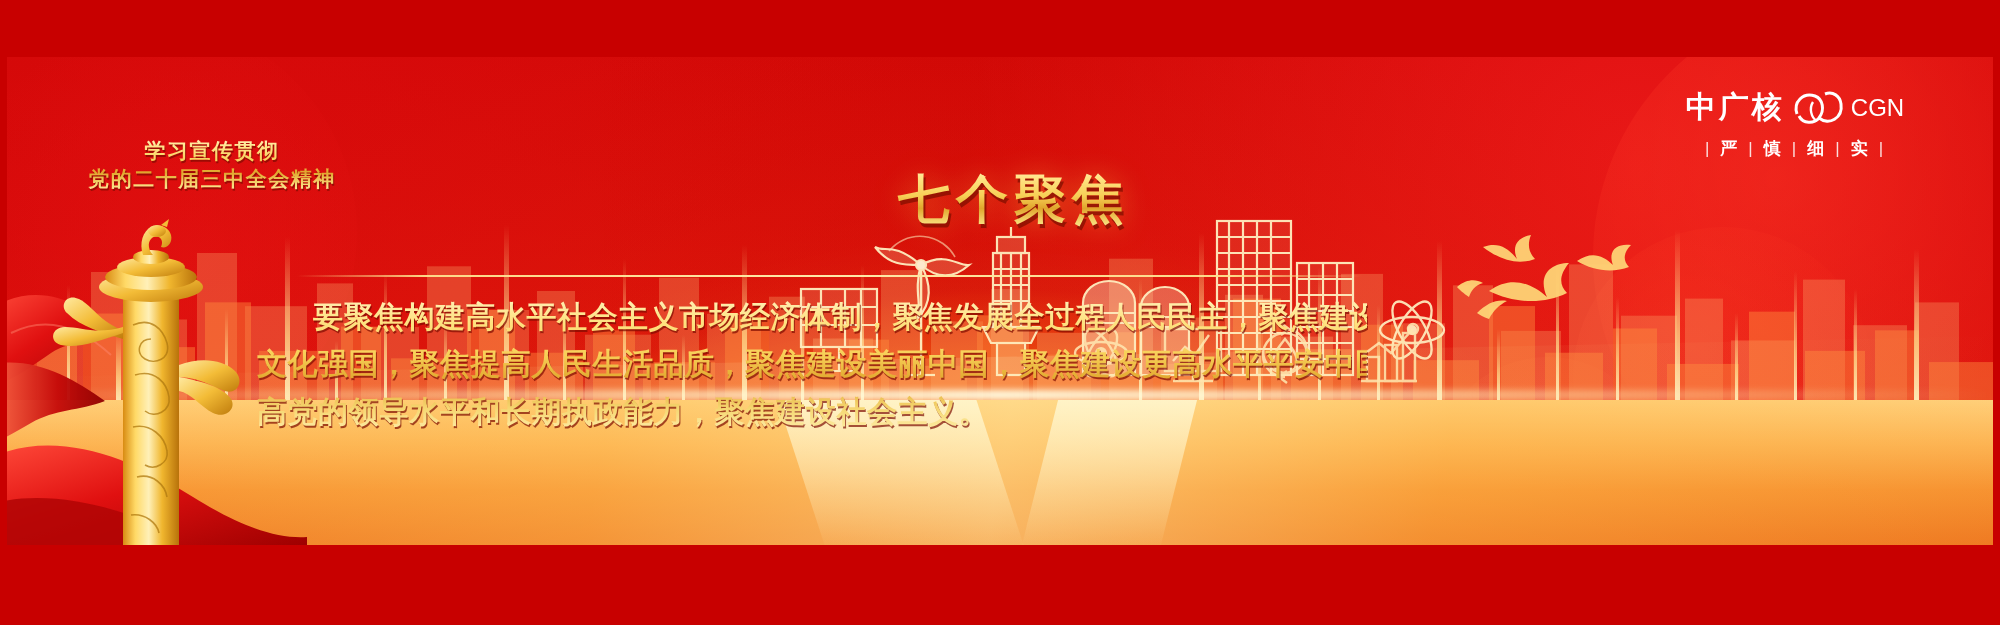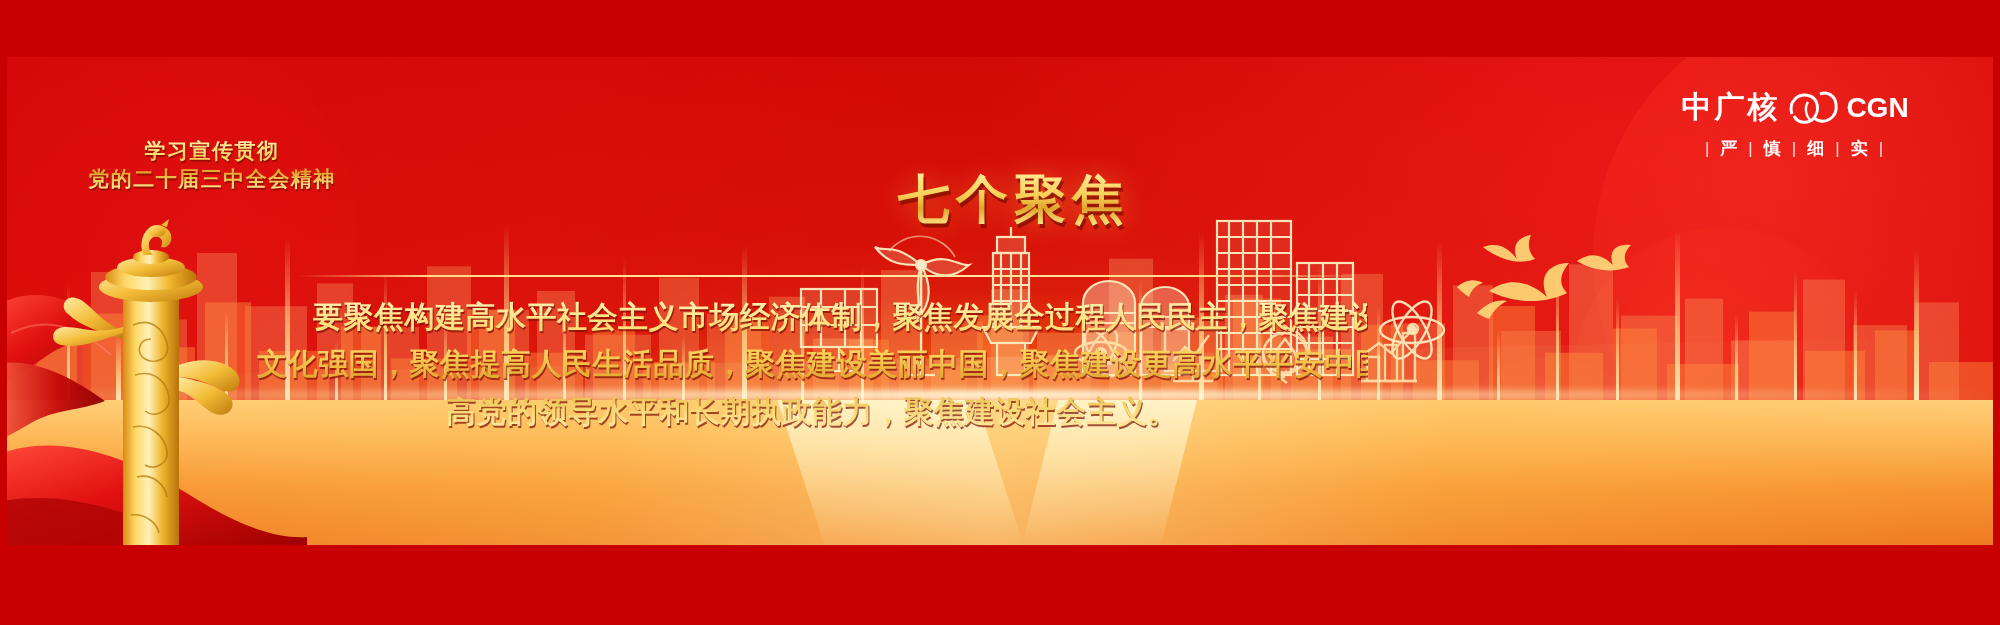--- a/index.html
+++ b/index.html
@@ -107,33 +107,33 @@
     position:absolute; left:290px; width:1065px; top:218px; height:2px;
     background:linear-gradient(90deg, rgba(255,210,110,0) 0%, rgba(255,225,140,0.95) 12%, #ffe9a8 50%, rgba(255,225,140,0.95) 88%, rgba(255,210,110,0) 100%);
   }
 
   #body-text {
     position:absolute; left:250px; width:1110px; top:236px;
     font-size:30px; font-weight:bold; line-height:1.58;
     letter-spacing:0.5px;
     filter:drop-shadow(1px 2px 0 rgba(125,12,0,0.7));
   }
-  #body-text .ln { display:block; white-space:nowrap;text-align:center; }
+  #body-text .ln { display:block; white-space:nowrap; }
   #body-text .ln.l1 { text-indent:56px; }
 
   
   #logo { position:absolute; right:48px; top:22px; width:300px; text-align:center; }
   #logo-main {
     display:flex; align-items:center; justify-content:center; gap:4px;
     color:#fff; font-size:30px; font-weight:bold; letter-spacing:2px;
     white-space:nowrap;
     margin-top:8px;
   }
   #logo-cn { letter-spacing:3px; }
-  #logo-en { font-size:28px; letter-spacing:0px; font-weight:bold; }
+  #logo-en { font-size:24px; letter-spacing:0px; font-weight:normal; }
   #logo-tag {
     margin-top:9px; color:#fff; font-size:17px; letter-spacing:2px;
     display:flex; align-items:center; justify-content:center; gap:9px;
   }
   #logo-tag .sep { opacity:0.85; font-weight:300; }
   #logo-tag .ch { font-weight:bold; }
 
   
   .eco-icons { position:absolute; bottom:150px; left:1060px; width:400px; height:90px; }
 </style>

